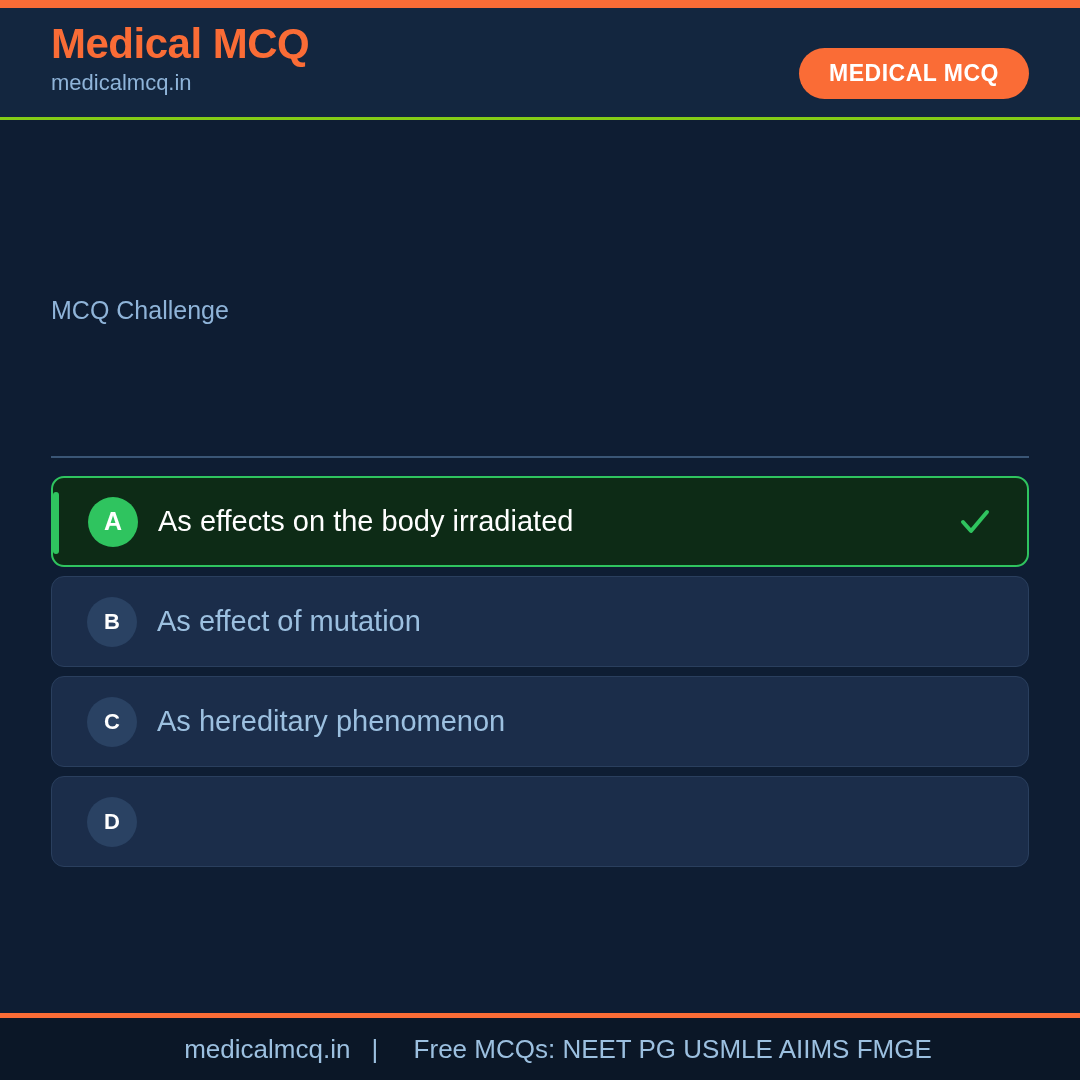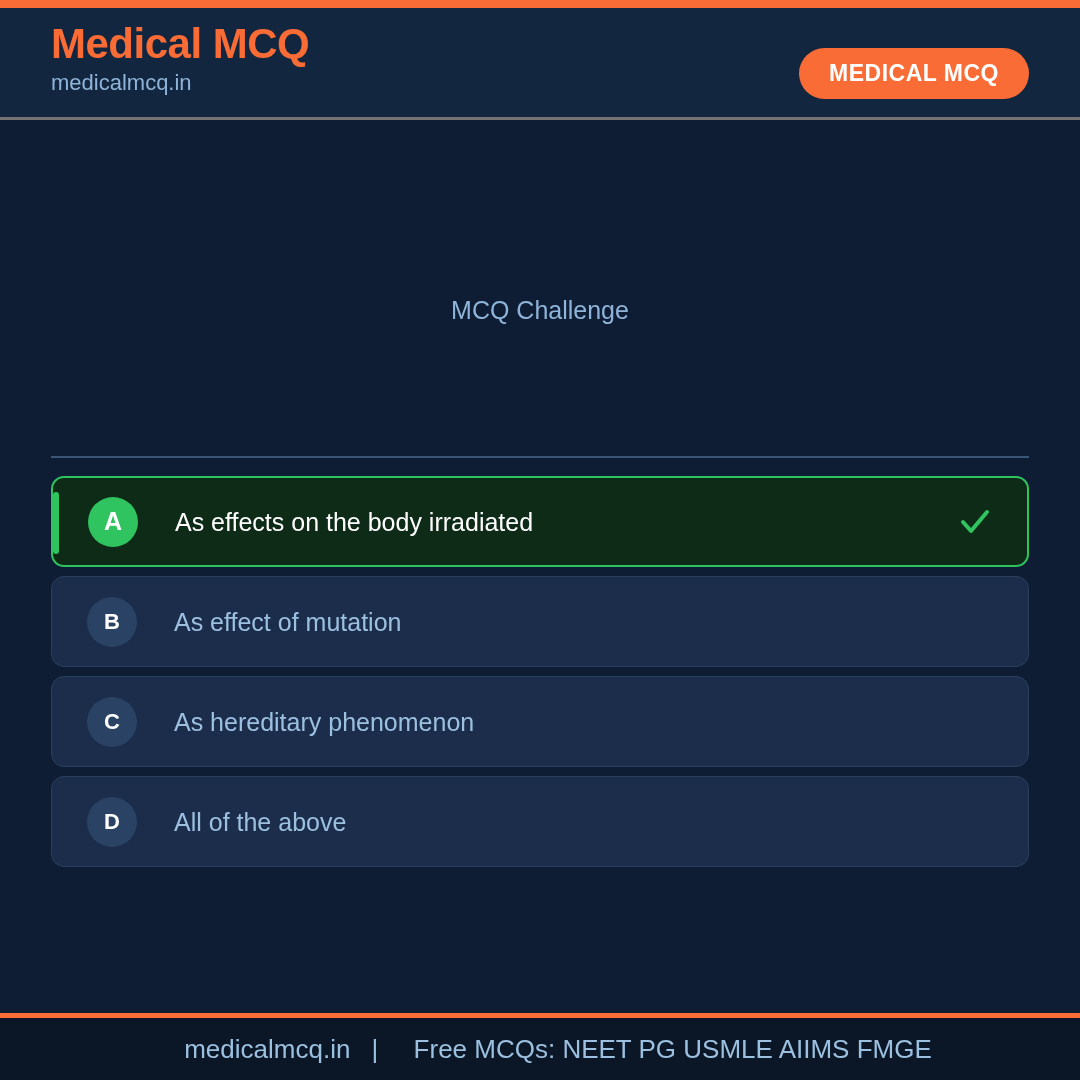--- a/index.html
+++ b/index.html
@@ -24,21 +24,21 @@
     background: #fa6c36;
   }
 
   
   .header {
     position: absolute;
     top: 8px; left: 0;
     width: 1080px;
     height: 112px;
     background: #13263f;
-    border-bottom: 3px solid #737373;
+    border-bottom: 3px solid #84cc16;
     box-sizing: border-box;
   }
   .brand {
     position: absolute;
     left: 51px;
     top: 14px;
   }
   .brand-title {
     font-size: 42px;
     font-weight: bold;
@@ -79,21 +79,20 @@
     position: absolute;
     left: 51px;
     top: 172px;
     width: 978px;
   }
   .q-kicker {
     font-size: 25px;
     color: #8fb4d9;
     line-height: 1.2;
     margin-bottom: 20px;
-    text-align: center;
   }
   .q-title {
     font-size: 45px;
     font-weight: bold;
     color: #ffffff;
     line-height: 1.17;
     letter-spacing: -0.4px;
   }
   .q-divider {
     position: absolute;
@@ -151,22 +150,22 @@
     display: flex;
     align-items: center;
     justify-content: center;
     margin-left: 35px;
   }
   .option.correct .badge {
     background: #2fc45f;
     font-size: 25px;
   }
   .opt-text {
-    margin-left: 37px;
-    font-size: 25px;
+    margin-left: 20px;
+    font-size: 29px;
     color: #9cc0e0;
     line-height: 1.2;
     flex: 1;
   }
   .option.correct .opt-text {
     color: #ffffff;
   }
   .check {
     margin-right: 35px;
     width: 34px;
@@ -241,21 +240,20 @@
 
     <div class="option">
       <div class="accent"></div>
       <div class="badge">C</div>
       <div class="opt-text">As hereditary phenomenon</div>
     </div>
 
     <div class="option">
       <div class="accent"></div>
       <div class="badge">D</div>
-      <div class="opt-text">All of the above</div>
     </div>
 
   </div>
 </div>
 
 <div class="footer">
   <div class="footer-line">
     <span>medicalmcq.in</span>
     <span class="footer-sep">|</span>
     <span class="footer-tag">Free MCQs: NEET PG  USMLE  AIIMS  FMGE</span>

